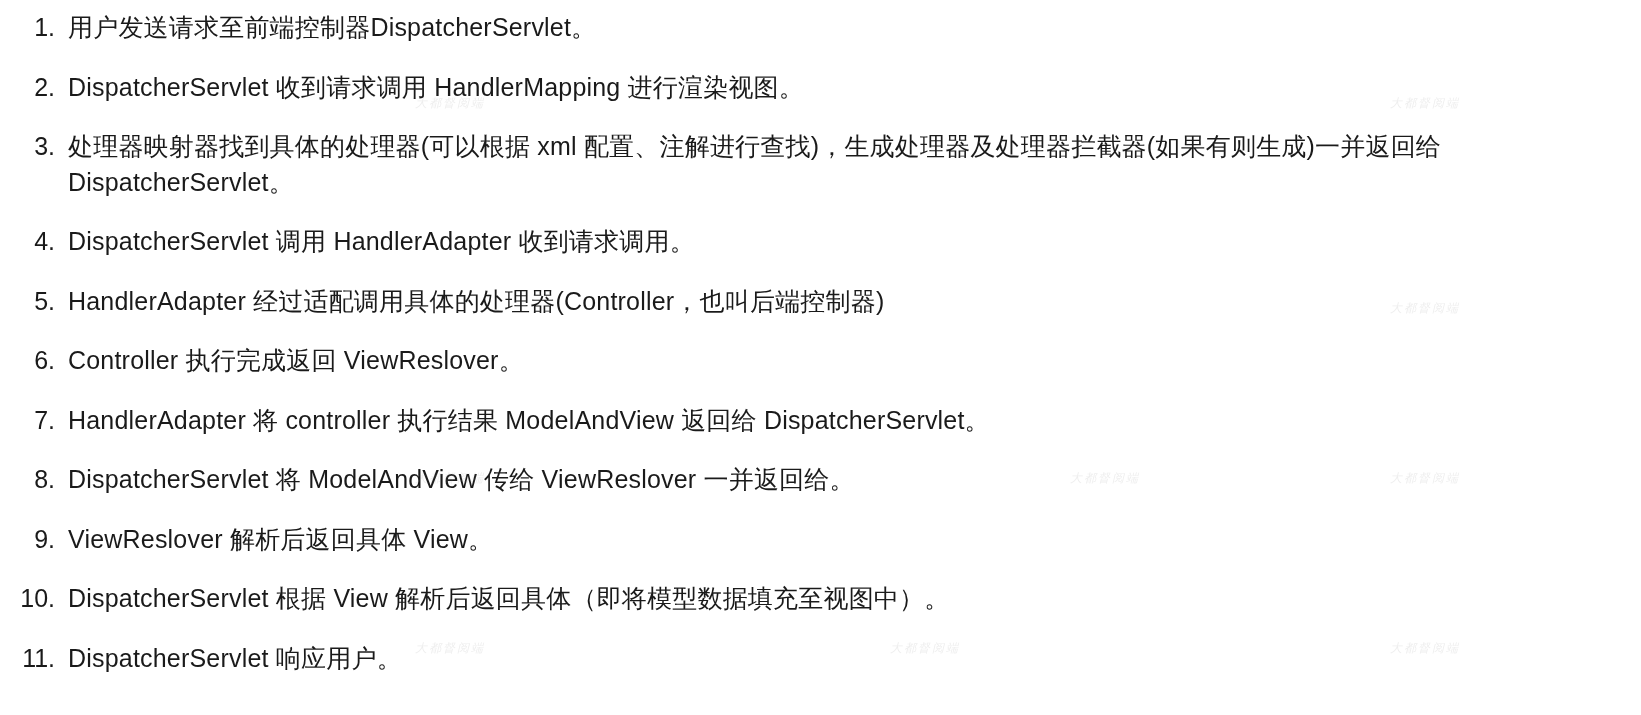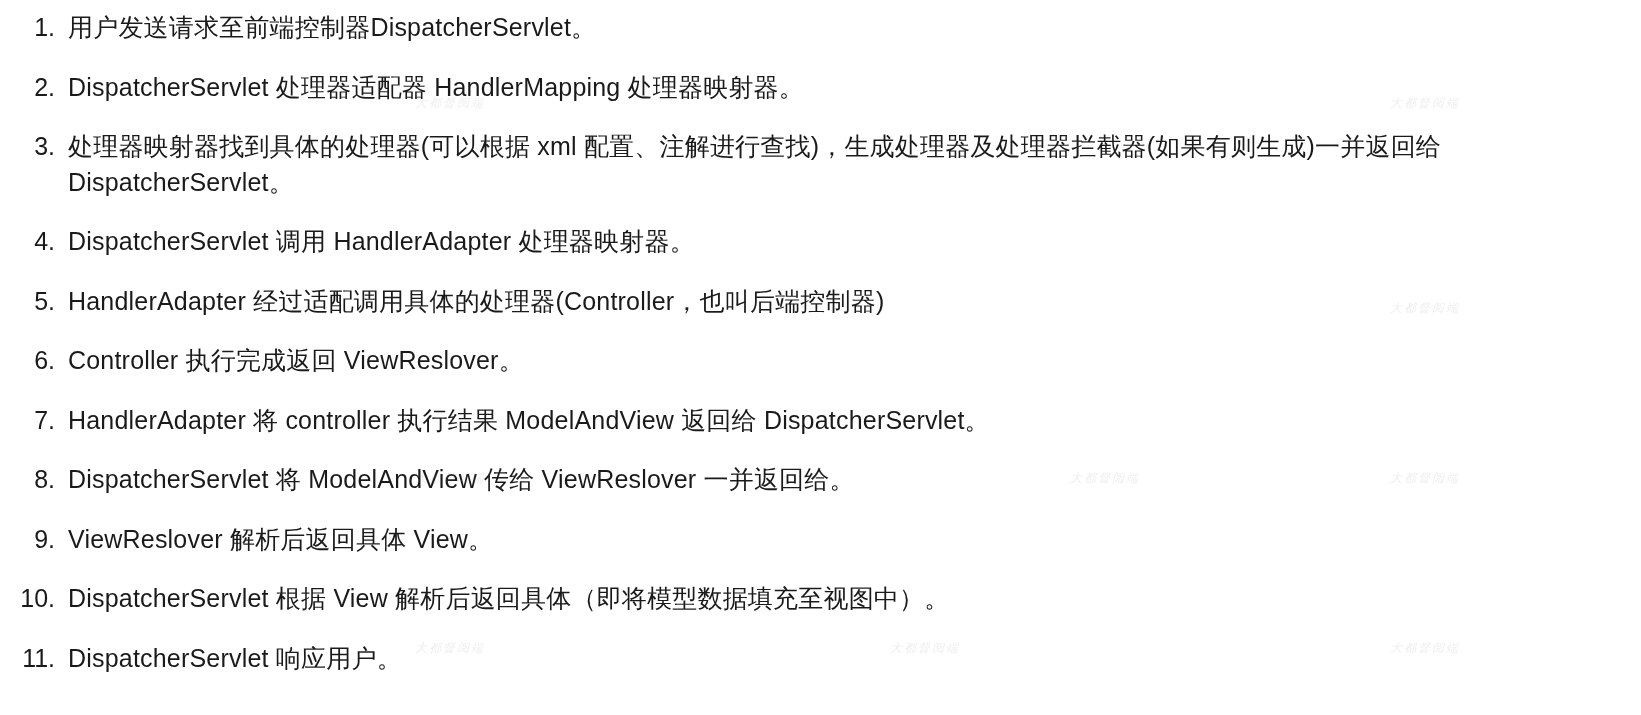--- a/index.html
+++ b/index.html
@@ -54,27 +54,27 @@
 </style>
 </head>
 <body>
 
 <div class="page">
   <ol class="steps">
     <li>
         <span class="step-text">用户发送请求至前端控制器DispatcherServlet。</span>
       </li>
     <li>
-        <span class="step-text">DispatcherServlet 处理器适配器 HandlerMapping 处理器映射器。</span>
+        <span class="step-text">DispatcherServlet 收到请求调用 HandlerMapping 进行渲染视图。</span>
       </li>
     <li>
         <span class="step-text">处理器映射器找到具体的处理器(可以根据 xml 配置、注解进行查找)，生成处理器及处理器拦截器(如果有则生成)一并返回给 DispatcherServlet。</span>
       </li>
     <li>
-        <span class="step-text">DispatcherServlet 调用 HandlerAdapter 处理器映射器。</span>
+        <span class="step-text">DispatcherServlet 调用 HandlerAdapter 收到请求调用。</span>
       </li>
     <li>
         <span class="step-text">HandlerAdapter 经过适配调用具体的处理器(Controller，也叫后端控制器)</span>
       </li>
     <li>
         <span class="step-text">Controller 执行完成返回 ViewReslover。</span>
       </li>
     <li>
         <span class="step-text">HandlerAdapter 将 controller 执行结果 ModelAndView 返回给 DispatcherServlet。</span>
       </li>

